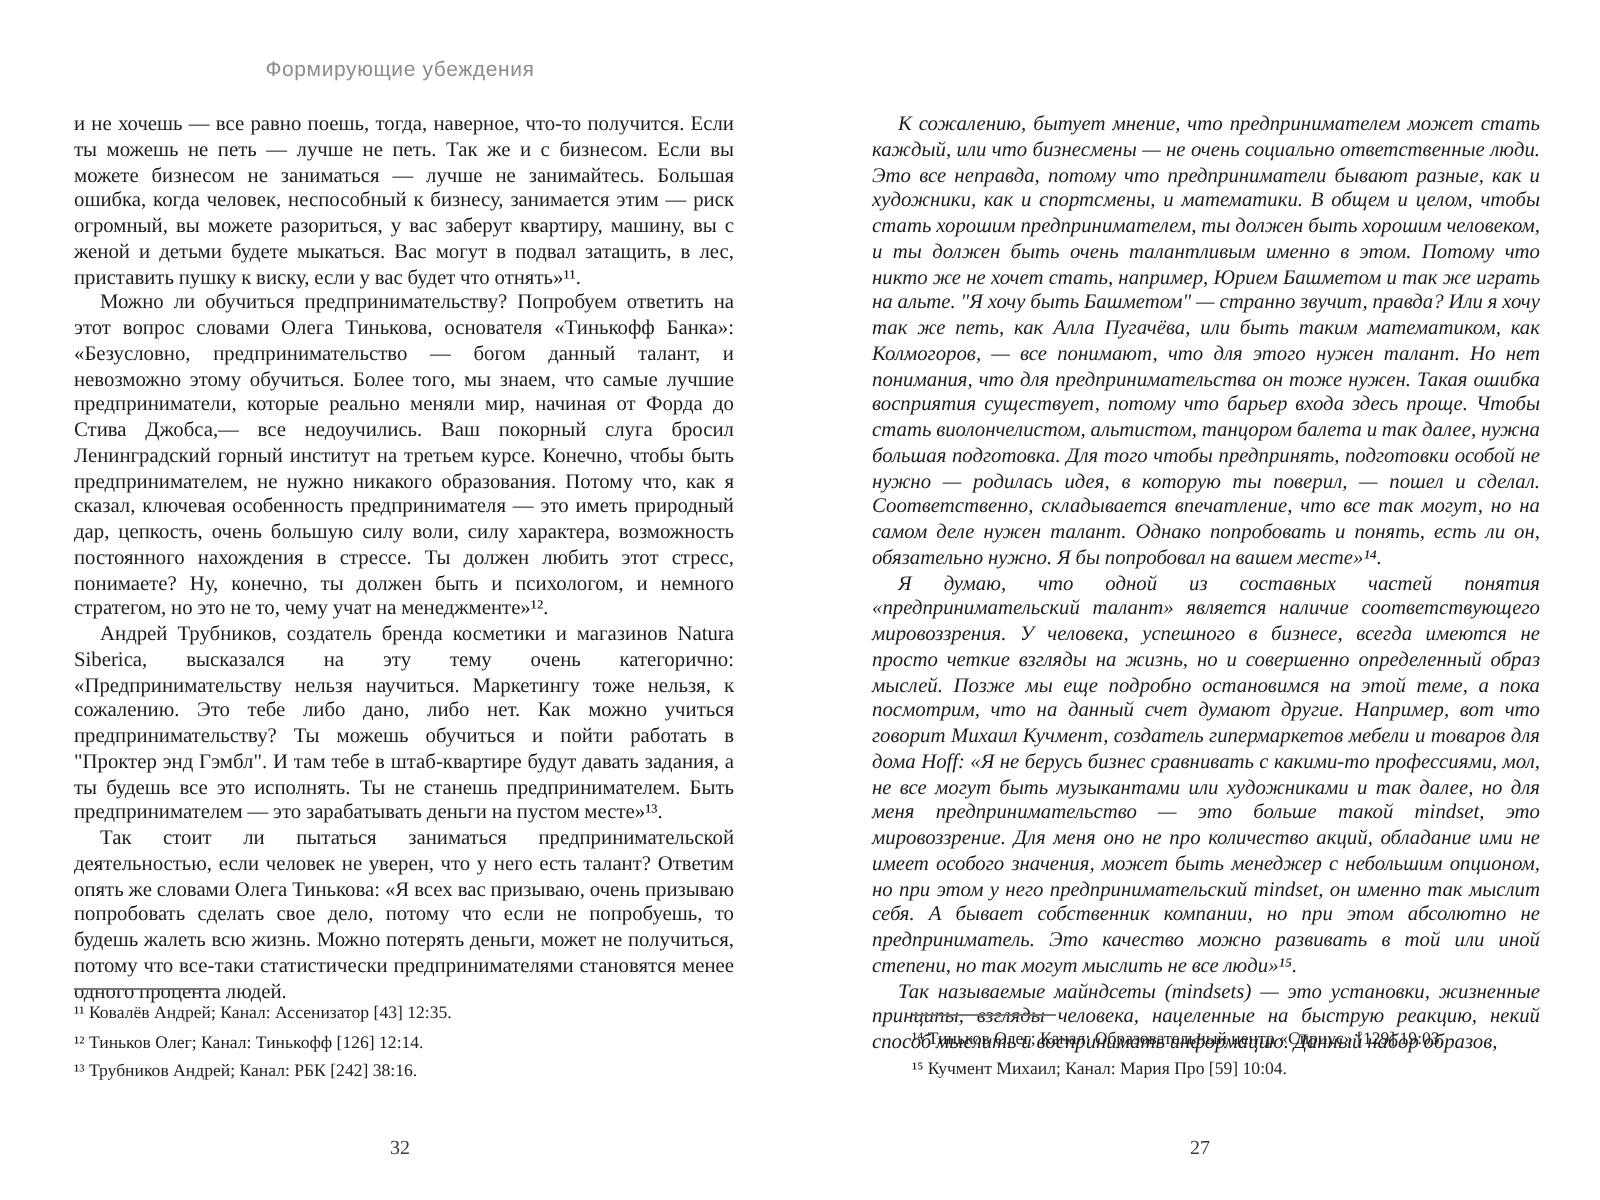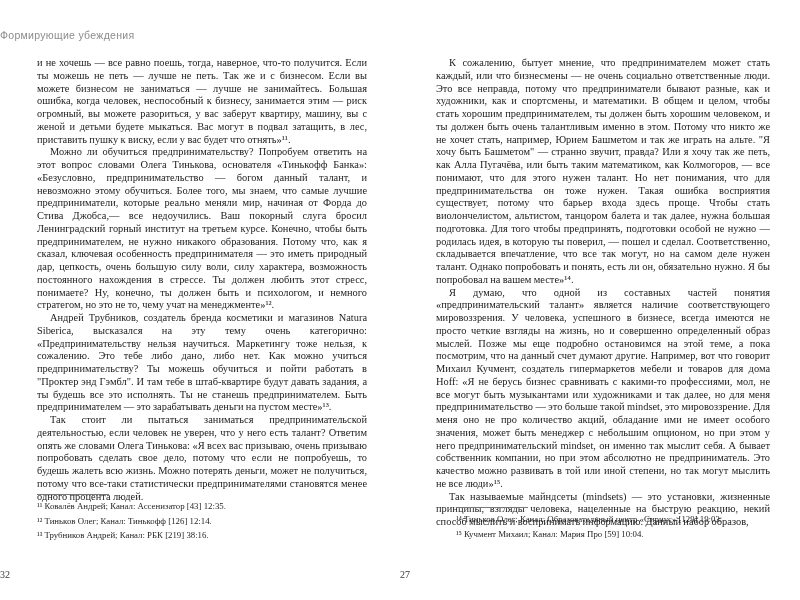--- a/index.html
+++ b/index.html
@@ -29,39 +29,40 @@
     top: 0;
     width: 1px;
     height: 600px;
     background: #8f8f8f;
   }
   .running-header {
     position: absolute;
     top: 29px;
     left: 0;
     right: 0;
+    text-align: center;
     font-family: "Liberation Sans", sans-serif;
     font-size: 10.5px;
     letter-spacing: 0.3px;
     color: #8c8c8c;
   }
   .body-text {
     position: absolute;
     top: 57px;
     font-family: "Liberation Serif", serif;
     font-size: 10.4px;
     line-height: 12.75px;
     color: #1c1c1c;
     text-align: justify;
     hyphens: auto;
     -webkit-hyphens: auto;
     word-spacing: -0.2px;
   }
   .page-left  .body-text { left: 37px;  width: 330px; }
-  .page-right .body-text { left: 36px;  width: 334px; }
+  .page-right .body-text { left: 36px;  width: 334px; font-style: italic; }
   .body-text p {
     margin: 0;
     text-indent: 13px;
   }
   .body-text p.continuation { text-indent: 0; }
   .footnotes {
     position: absolute;
     font-family: "Liberation Serif", serif;
     font-size: 8.8px;
     line-height: 13px;
@@ -74,21 +75,21 @@
     height: 1px;
     background: #7a7a7a;
     margin-bottom: 5px;
   }
   .footnote-line { margin: 0 0 1.5px 0; }
   .page-number {
     position: absolute;
     top: 569px;
     left: 0;
     right: 0;
-    text-align: left;
+    text-align: center;
     font-family: "Liberation Serif", serif;
     font-size: 10px;
     color: #3a3a3a;
   }
 </style>
 </head>
 <body>
 
 <div class="spread">
 
@@ -97,21 +98,21 @@
     <div class="body-text">
       <p class="continuation">и не хочешь — все равно поешь, тогда, наверное, что-то получится. Если ты можешь не петь — лучше не петь. Так же и с бизнесом. Если вы можете бизнесом не заниматься — лучше не занимайтесь. Большая ошибка, когда человек, неспособный к бизнесу, занимается этим — риск огромный, вы можете разориться, у вас заберут квартиру, машину, вы с женой и детьми будете мыкаться. Вас могут в подвал затащить, в лес, приставить пушку к виску, если у вас будет что отнять»¹¹.</p>
       <p>Можно ли обучиться предпринимательству? Попробуем ответить на этот вопрос словами Олега Тинькова, основателя «Тинькофф Банка»: «Безусловно, предпринимательство — богом данный талант, и невозможно этому обучиться. Более того, мы знаем, что самые лучшие предприниматели, которые реально меняли мир, начиная от Форда до Стива Джобса,— все недоучились. Ваш покорный слуга бросил Ленинградский горный институт на третьем курсе. Конечно, чтобы быть предпринимателем, не нужно никакого образования. Потому что, как я сказал, ключевая особенность предпринимателя — это иметь природный дар, цепкость, очень большую силу воли, силу характера, возможность постоянного нахождения в стрессе. Ты должен любить этот стресс, понимаете? Ну, конечно, ты должен быть и психологом, и немного стратегом, но это не то, чему учат на менеджменте»¹².</p>
       <p>Андрей Трубников, создатель бренда косметики и магазинов Natura Siberica, высказался на эту тему очень категорично: «Предпринимательству нельзя научиться. Маркетингу тоже нельзя, к сожалению. Это тебе либо дано, либо нет. Как можно учиться предпринимательству? Ты можешь обучиться и пойти работать в "Проктер энд Гэмбл". И там тебе в штаб-квартире будут давать задания, а ты будешь все это исполнять. Ты не станешь предпринимателем. Быть предпринимателем — это зарабатывать деньги на пустом месте»¹³.</p>
       <p>Так стоит ли пытаться заниматься предпринимательской деятельностью, если человек не уверен, что у него есть талант? Ответим опять же словами Олега Тинькова: «Я всех вас призываю, очень призываю попробовать сделать свое дело, потому что если не попробуешь, то будешь жалеть всю жизнь. Можно потерять деньги, может не получиться, потому что все-таки статистически предпринимателями становятся менее одного процента людей.</p>
     </div>
     <div class="footnotes">
       <div class="footnote-rule"></div>
       <p class="footnote-line">¹¹ Ковалёв Андрей; Канал: Ассенизатор [43] 12:35.</p>
       <p class="footnote-line">¹² Тиньков Олег; Канал: Тинькофф [126] 12:14.</p>
-      <p class="footnote-line">¹³ Трубников Андрей; Канал: РБК [219] 38:16.</p>
+      <p class="footnote-line">¹³ Трубников Андрей; Канал: РБК [242] 38:16.</p>
     </div>
     <div class="page-number">32</div>
   </div>
 
   <div class="spine-divider"></div>
 
   <div class="page page-right">
     <div class="body-text">
       <p>К сожалению, бытует мнение, что предпринимателем может стать каждый, или что бизнесмены — не очень социально ответственные люди. Это все неправда, потому что предприниматели бывают разные, как и художники, как и спортсмены, и математики. В общем и целом, чтобы стать хорошим предпринимателем, ты должен быть хорошим человеком, и ты должен быть очень талантливым именно в этом. Потому что никто же не хочет стать, например, Юрием Башметом и так же играть на альте. "Я хочу быть Башметом" — странно звучит, правда? Или я хочу так же петь, как Алла Пугачёва, или быть таким математиком, как Колмогоров, — все понимают, что для этого нужен талант. Но нет понимания, что для предпринимательства он тоже нужен. Такая ошибка восприятия существует, потому что барьер входа здесь проще. Чтобы стать виолончелистом, альтистом, танцором балета и так далее, нужна большая подготовка. Для того чтобы предпринять, подготовки особой не нужно — родилась идея, в которую ты поверил, — пошел и сделал. Соответственно, складывается впечатление, что все так могут, но на самом деле нужен талант. Однако попробовать и понять, есть ли он, обязательно нужно. Я бы попробовал на вашем месте»¹⁴.</p>
       <p>Я думаю, что одной из составных частей понятия «предпринимательский талант» является наличие соответствующего мировоззрения. У человека, успешного в бизнесе, всегда имеются не просто четкие взгляды на жизнь, но и совершенно определенный образ мыслей. Позже мы еще подробно остановимся на этой теме, а пока посмотрим, что на данный счет думают другие. Например, вот что говорит Михаил Кучмент, создатель гипермаркетов мебели и товаров для дома Hoff: «Я не берусь бизнес сравнивать с какими-то профессиями, мол, не все могут быть музыкантами или художниками и так далее, но для меня предпринимательство — это больше такой mindset, это мировоззрение. Для меня оно не про количество акций, обладание ими не имеет особого значения, может быть менеджер с небольшим опционом, но при этом у него предпринимательский mindset, он именно так мыслит себя. А бывает собственник компании, но при этом абсолютно не предприниматель. Это качество можно развивать в той или иной степени, но так могут мыслить не все люди»¹⁵.</p>

